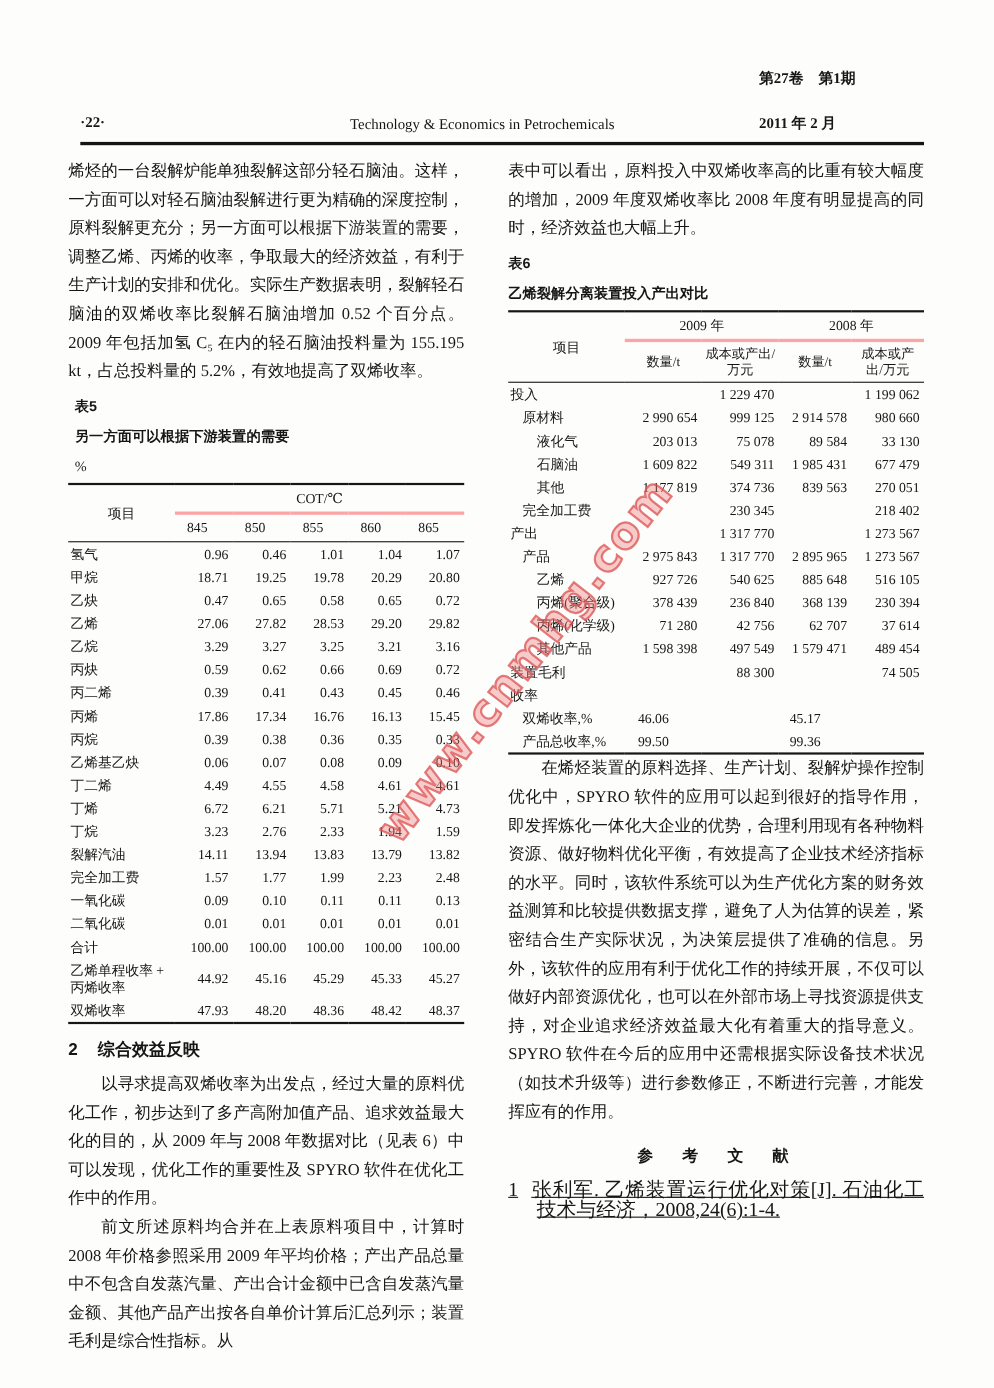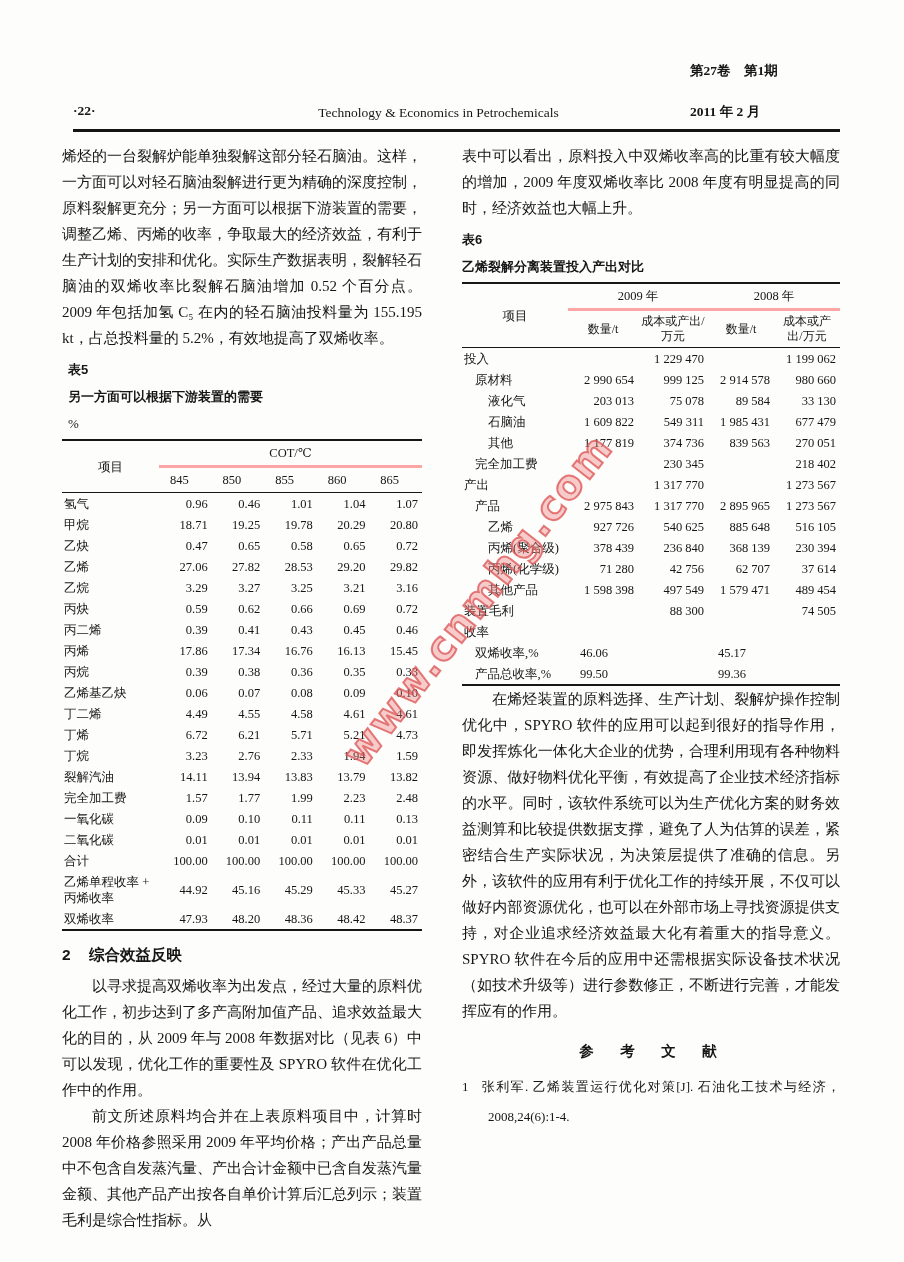--- a/index.html
+++ b/index.html
@@ -50,21 +50,21 @@
   .ind0{padding-left:2px !important;margin-top:22px;}
   .ind1{padding-left:13px !important;}
   .ind2{padding-left:26px !important;}
   .c-lbl5{width:96px;} .c-num5{width:52px;}
   .c-lbl6{width:106px;} .c-q9{width:70px;} .c-c9{width:70px;} .c-q8{width:66px;} .c-c8{width:66px;}
   table.tbl th.sub{font-size:12px; line-height:15px; padding:3px 2px;}
   .t5-wrap{margin-top:4px;} .t6-wrap{margin-top:2px;}
   
   .ref-head{font-family:"Liberation Sans","DejaVu Sans",sans-serif; font-weight:700; font-size:14.5px;
     text-align:center; letter-spacing:6px; margin:14px 0 8px 0;}
-  .ref-item{font-size:13px; line-height:30px; padding-left:26px; text-indent:-26px; text-align:justify;}
+  .ref-item{font-size:18px; line-height:18px; padding-left:26px; text-indent:-26px; text-align:justify;text-decoration:underline;}
   .ref-item .ref-num{margin-right:12px;}
   
   .watermark{
     position:absolute; left:352px; top:738px; transform:rotate(-52deg); transform-origin:left center;
     font-family:"DejaVu Sans",sans-serif; font-weight:700; font-size:40px; letter-spacing:2px;
     color:rgba(235,120,120,0.38); -webkit-text-stroke:2px rgba(220,80,80,0.75);
     pointer-events:none; white-space:nowrap; z-index:5;
   }
 </style>
 </head>

